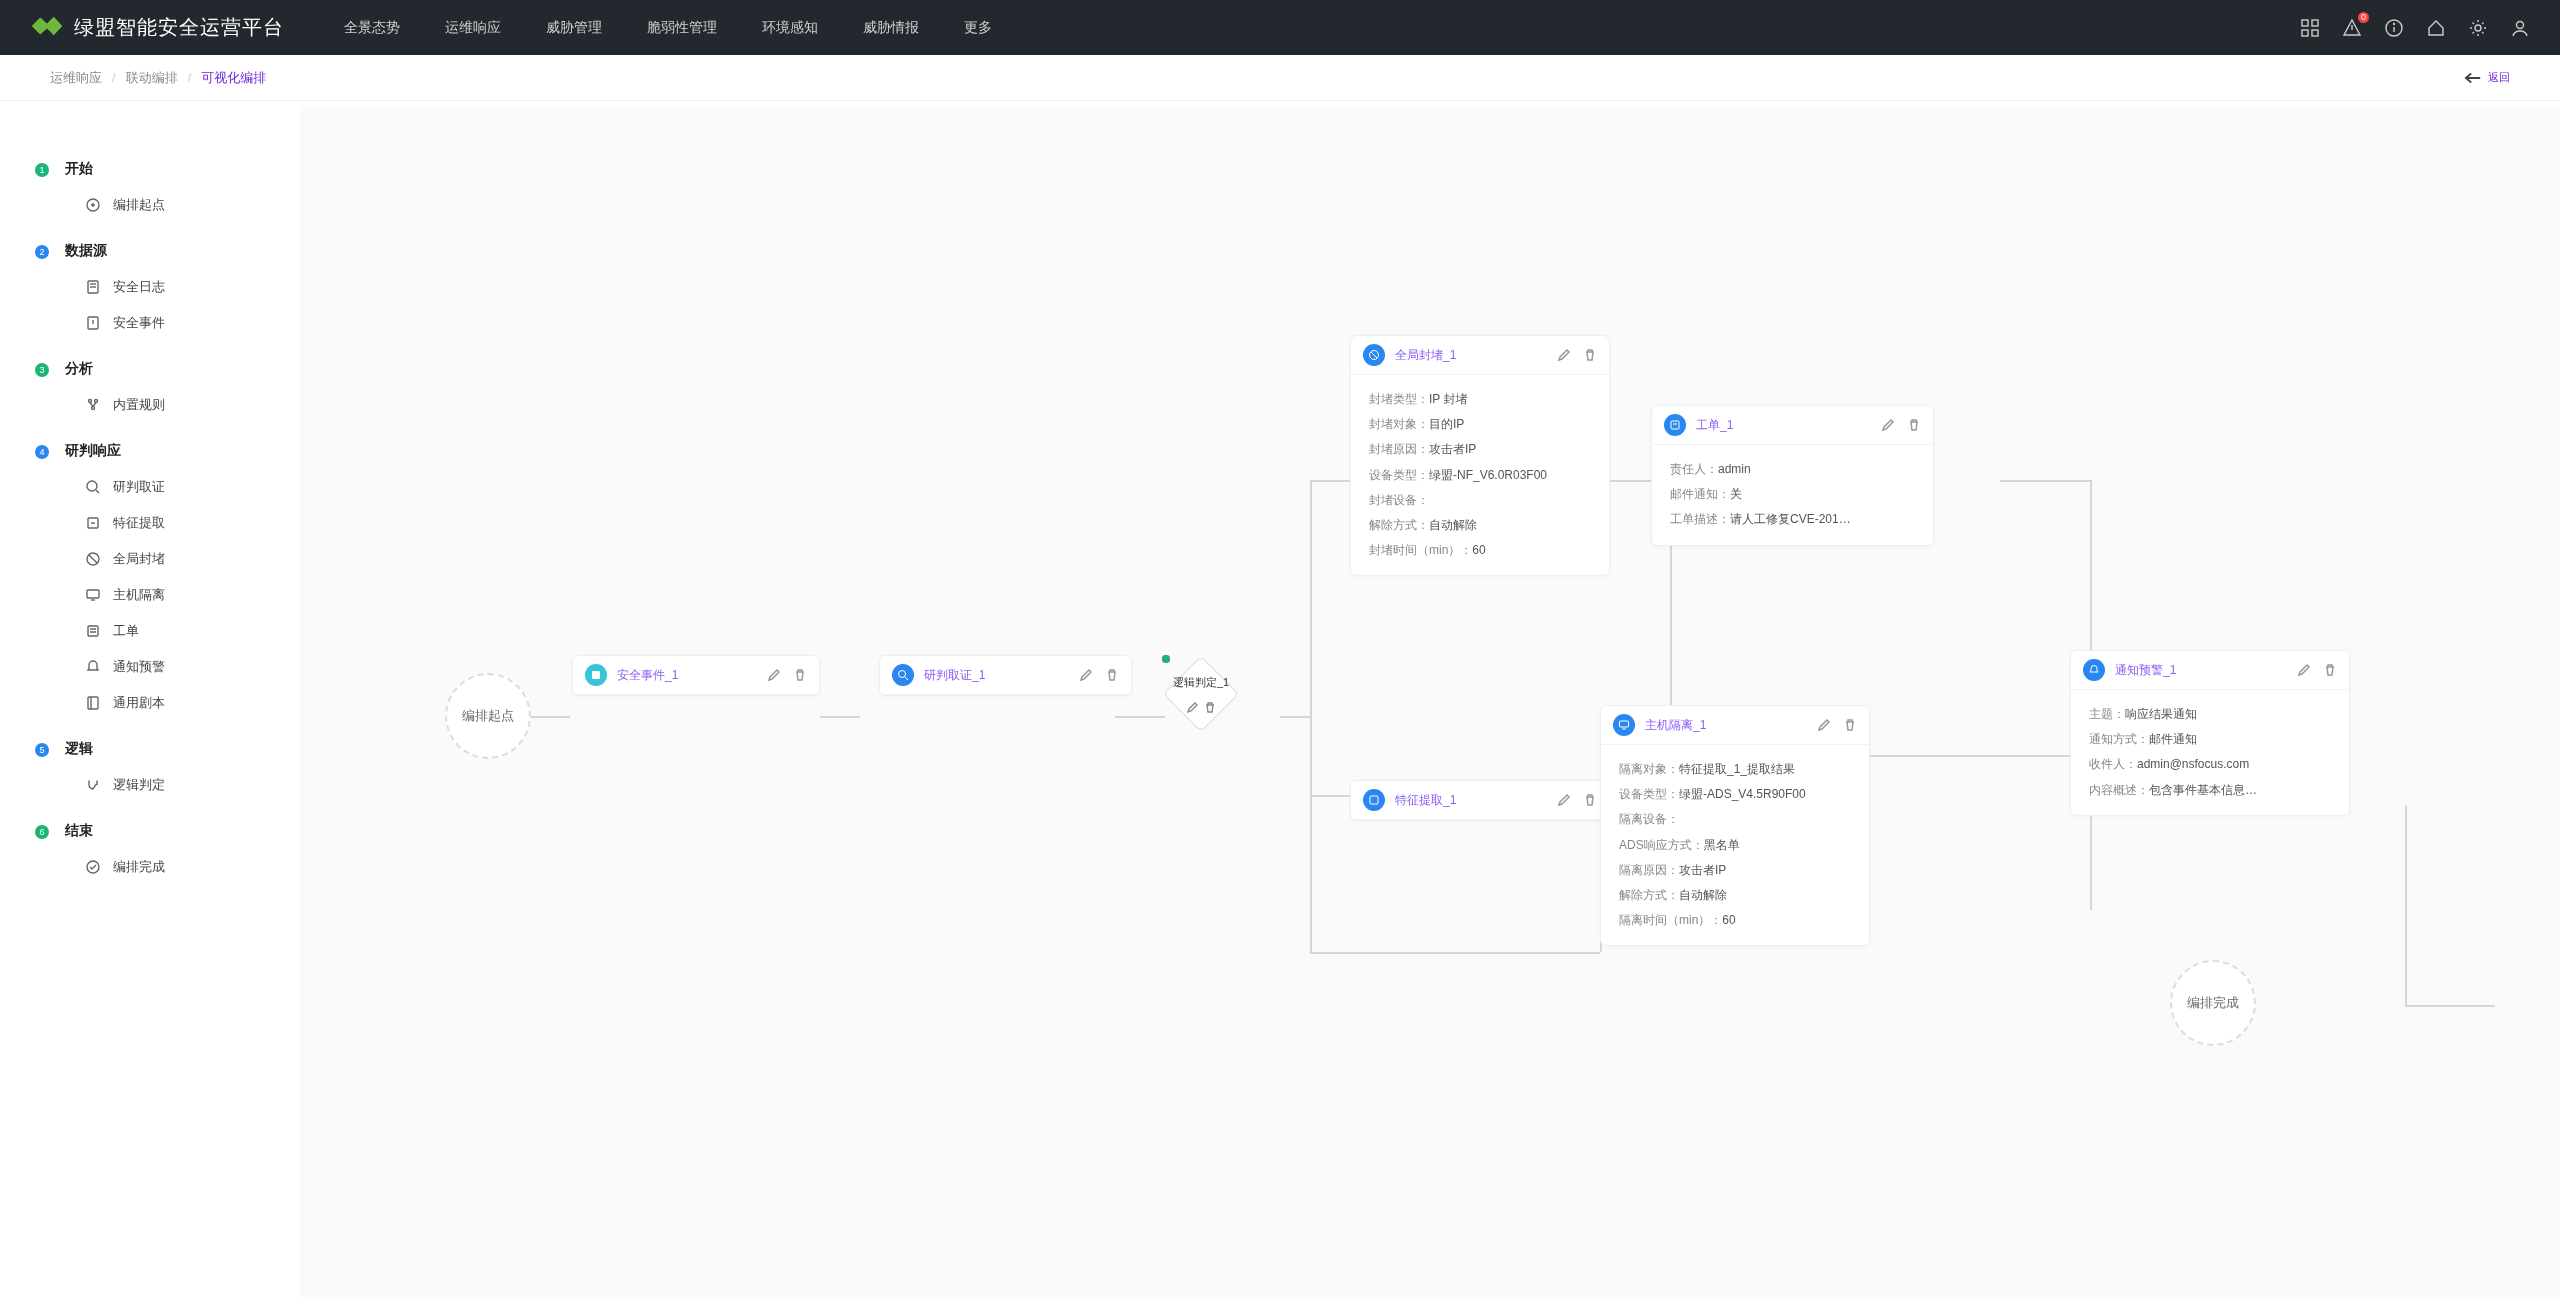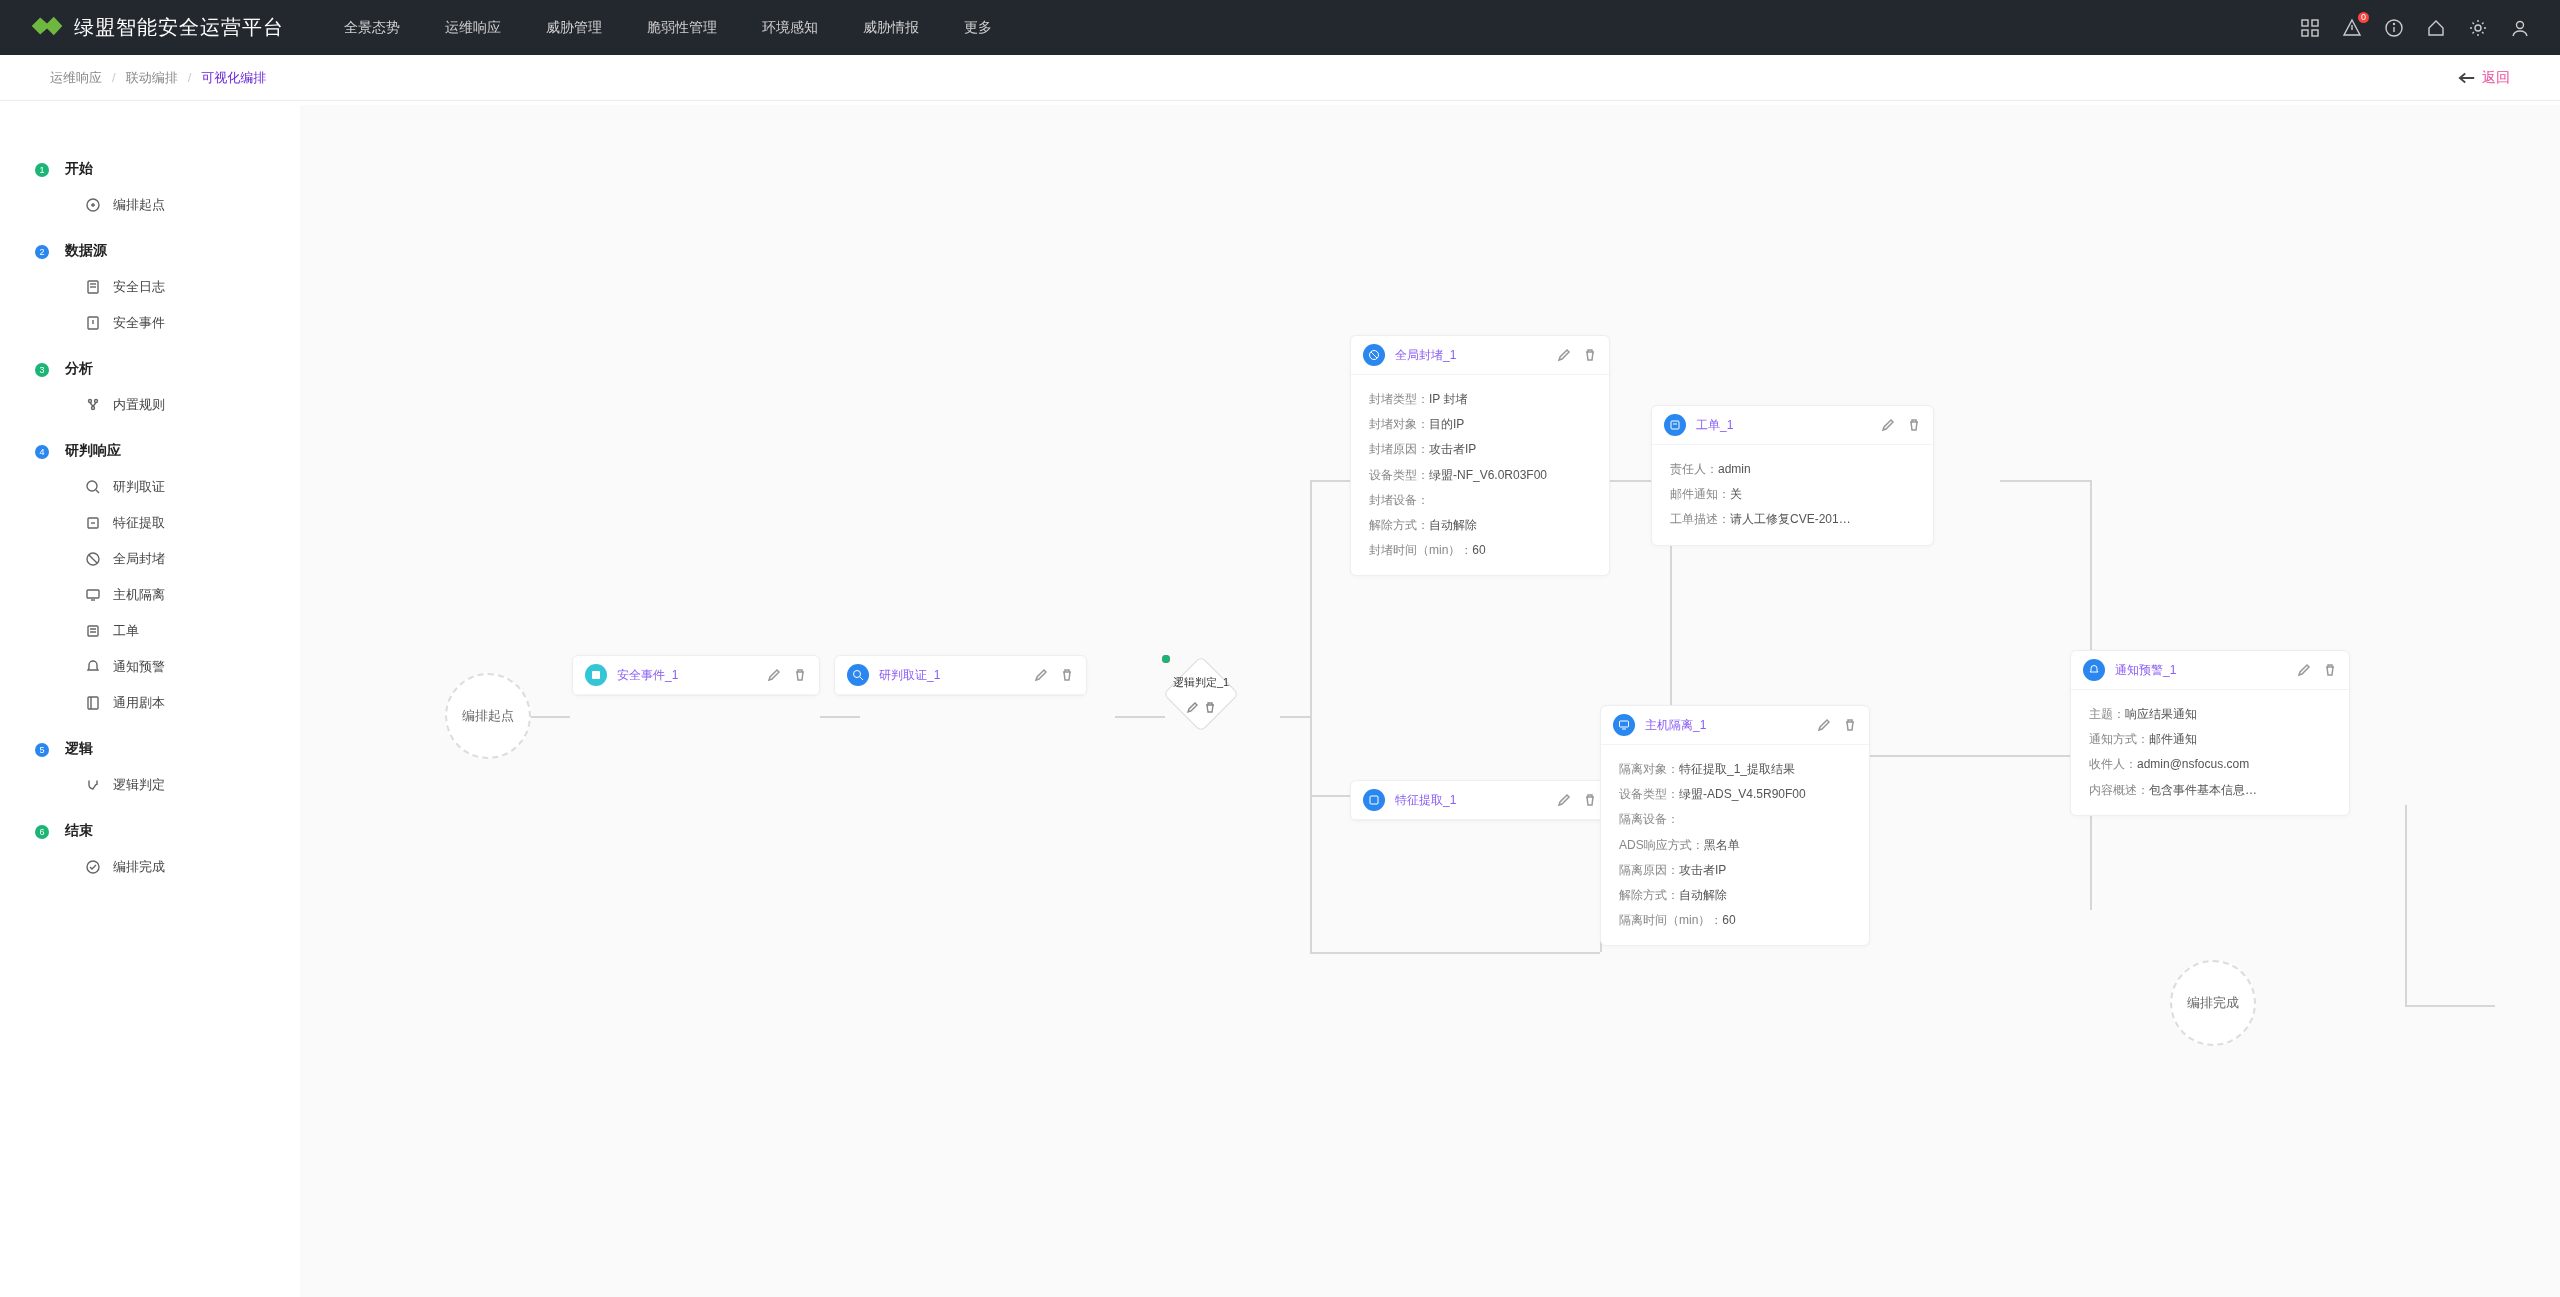--- a/index.html
+++ b/index.html
@@ -14,21 +14,21 @@
 .nav-item { color: #d0d0d0; cursor: pointer; }
 .header-tools { margin-left: auto; display: flex; gap: 22px; align-items: center; }
 .header-tools .h-icon { width: 20px; height: 20px; stroke: #ccc; fill: none; stroke-width: 1.4; cursor: pointer; position: relative; }
 .badge { position: absolute; top: -6px; right: -7px; background: #f54640; color: #fff; font-size: 9px; border-radius: 6px; padding: 0 3px; line-height: 11px; }
 
 
 .breadcrumb-bar { height: 46px; border-bottom: 1px solid #ededed; display: flex; align-items: center; padding: 0 50px; font-size: 13px; color: #888; }
 .breadcrumb-bar a { color: #888; cursor: pointer; }
 .breadcrumb-bar .sep { margin: 0 10px; color: #ccc; }
 .breadcrumb-bar .current { color: #6d28d9; }
-.back-btn { margin-left: auto; display: flex; align-items: center; gap: 6px; color: #ec4899; font-size: 14px; cursor: pointer; }
+.back-btn { margin-left: auto; display: flex; align-items: center; gap: 6px; color: #6d28d9; font-size: 11px; cursor: pointer; }
 .back-btn svg { width: 18px; height: 14px; stroke: #444; fill: none; stroke-width: 2; }
 
 
 .toolbar { position: absolute; top: 110px; right: 55px; display: flex; gap: 20px; }
 .tool-group { display: flex; flex-direction: column; align-items: center; gap: 2px; color: #888; font-size: 12px; }
 .tool-row { display: flex; border: 1px solid #e1e1e1; border-radius: 4px; background: #fafafa; height: 30px; align-items: center; }
 .tool-cell { width: 40px; display: flex; align-items: center; justify-content: center; height: 100%; cursor: pointer; }
 .tool-sep { width: 1px; background: #e1e1e1; height: 100%; }
 .zoom-pct { width: 70px; display: flex; align-items: center; justify-content: center; font-size: 13px; color: #444; }
 .tool-row svg { width: 16px; height: 16px; stroke: #666; fill: none; stroke-width: 1.5; }
@@ -353,21 +353,21 @@
           <svg viewBox="0 0 14 14">
             <path d="M2 12l1-3 7-7 2 2-7 7-3 1z"></path>
           </svg>
           <svg viewBox="0 0 14 14">
             <path d="M3 4h8M5 4V2h4v2M4 4l1 8h4l1-8"></path>
           </svg>
         </span>
     </div>
   </div>
 
-  <div class="card" style="left:534px;top:550px;width:253px">
+  <div class="card" style="left:579px;top:550px;width:253px">
     <div class="card-h">
       <span class="card-icon ci-blue">
           <svg viewBox="0 0 12 12">
             <circle cx="5" cy="5" r="3.5" fill="none" stroke="#fff"></circle>
             <line x1="8" y1="8" x2="11" y2="11" stroke="#fff"></line>
           </svg>
         </span>
       <span class="card-title">研判取证_1</span>
       <span class="card-actions">
           <svg viewBox="0 0 14 14">

